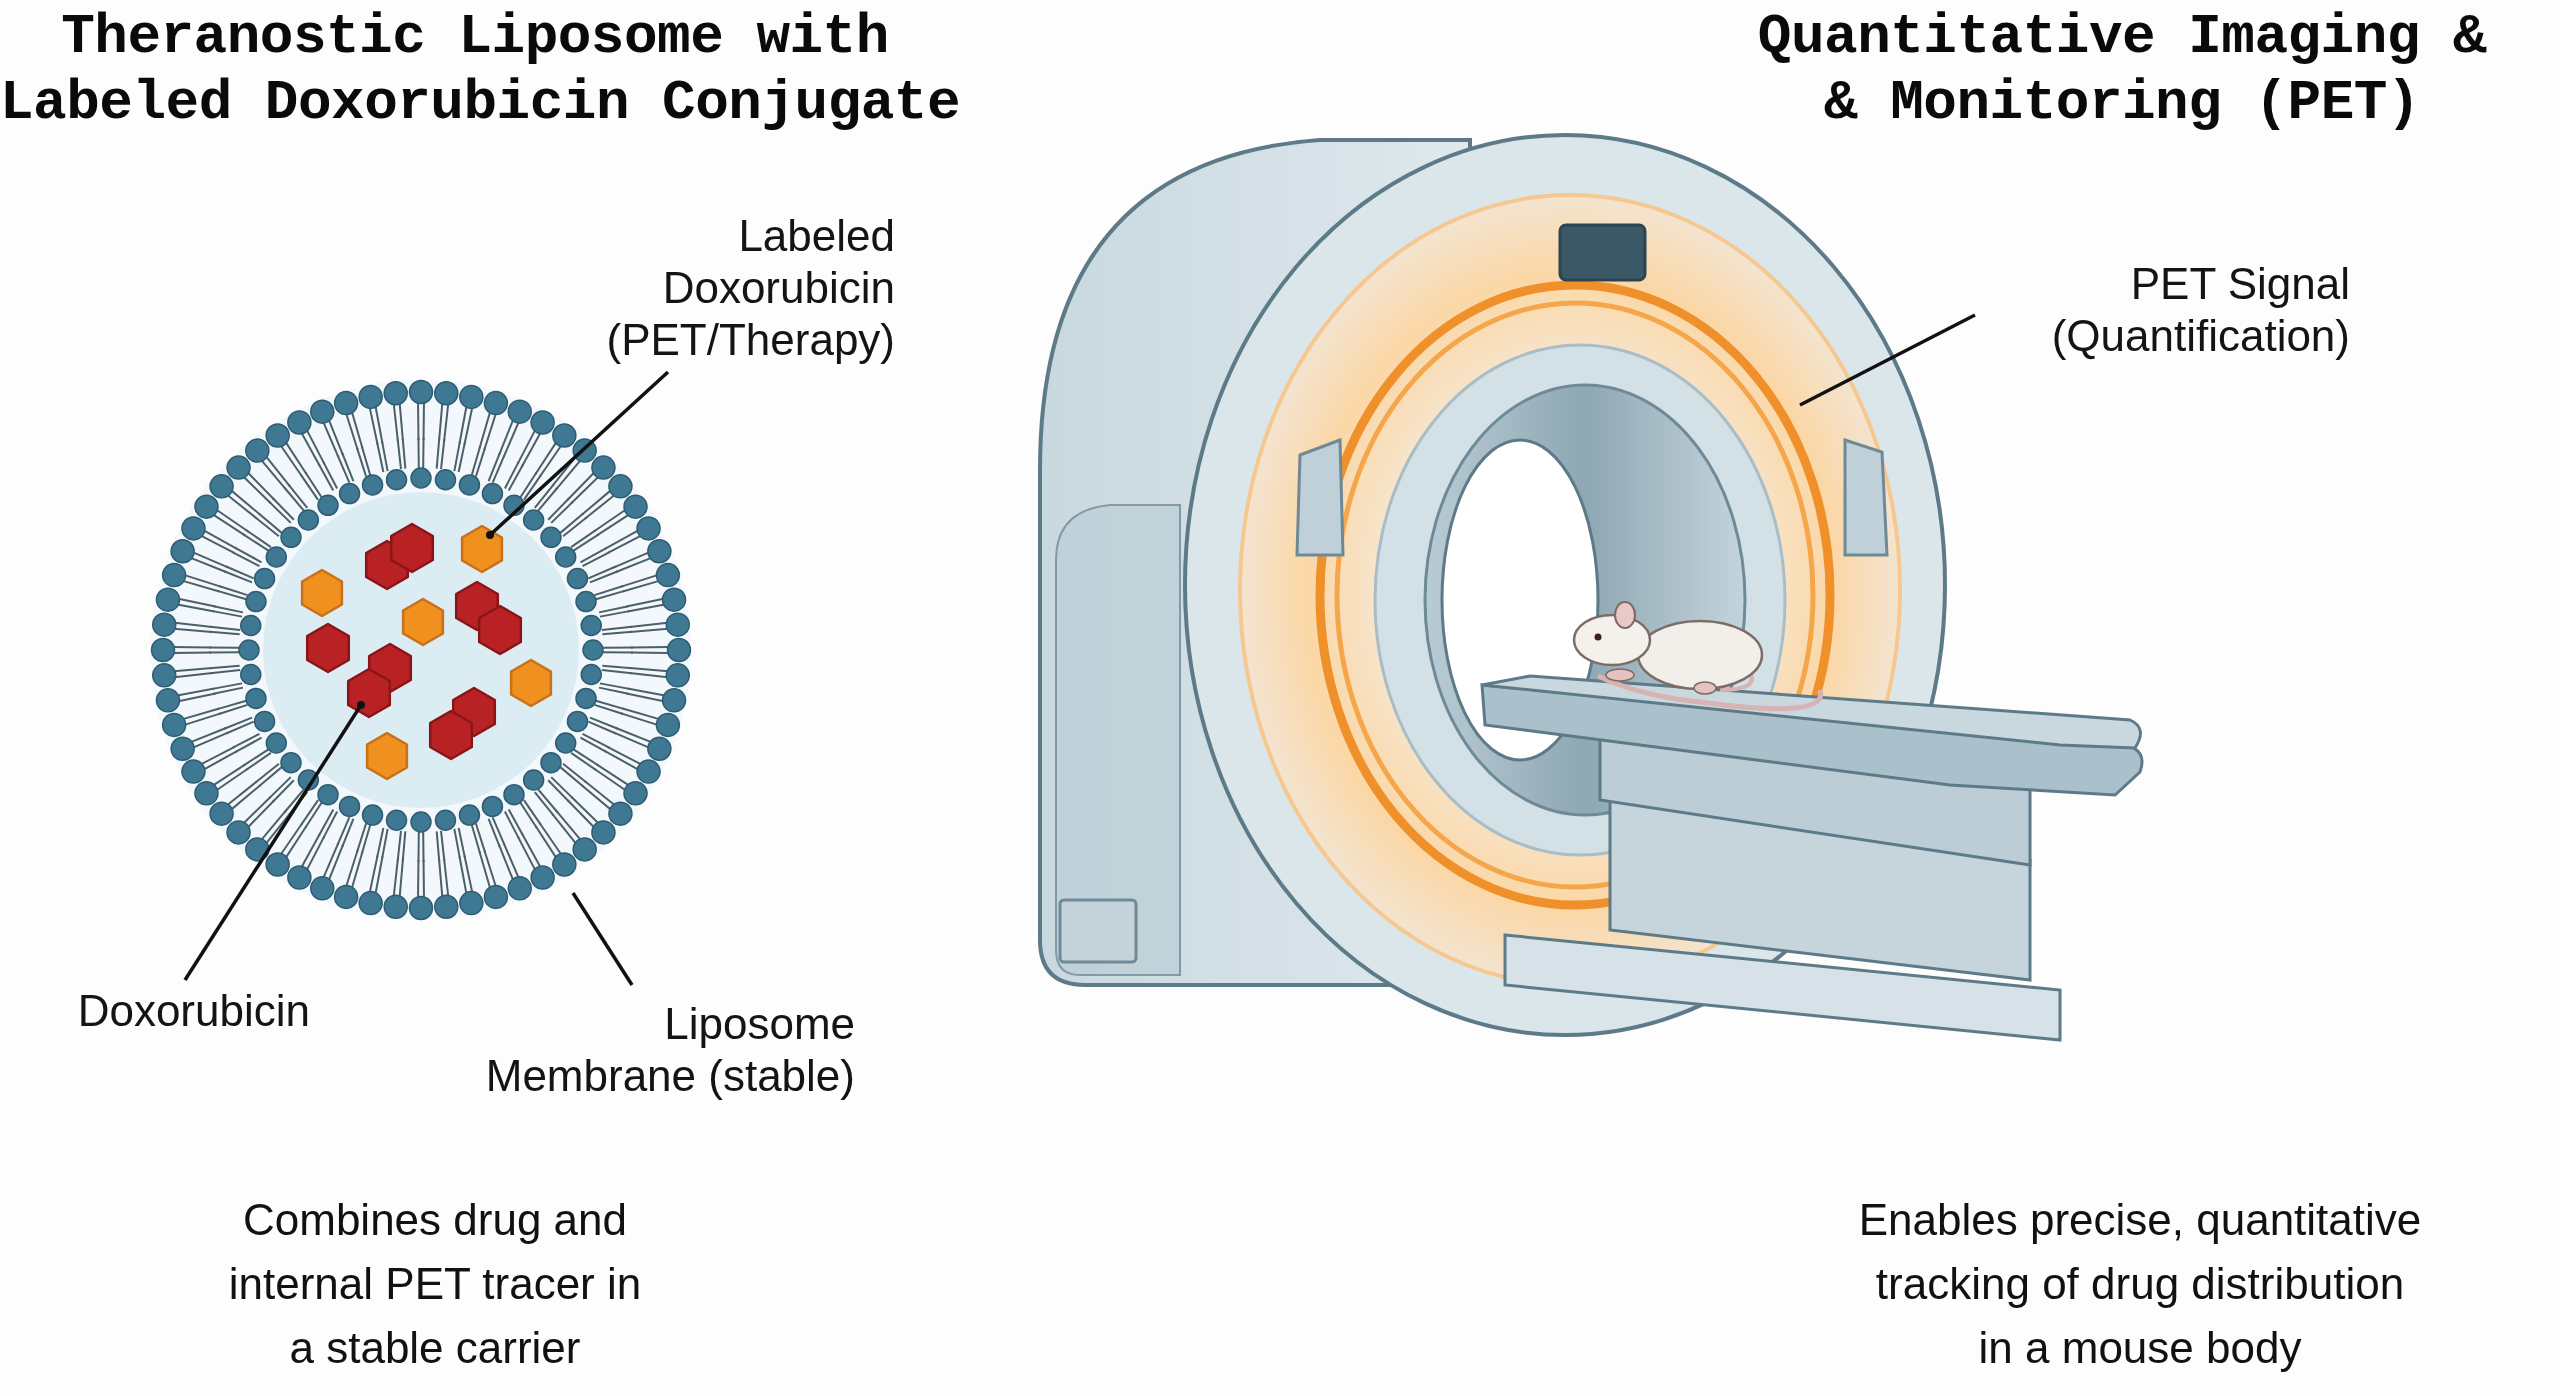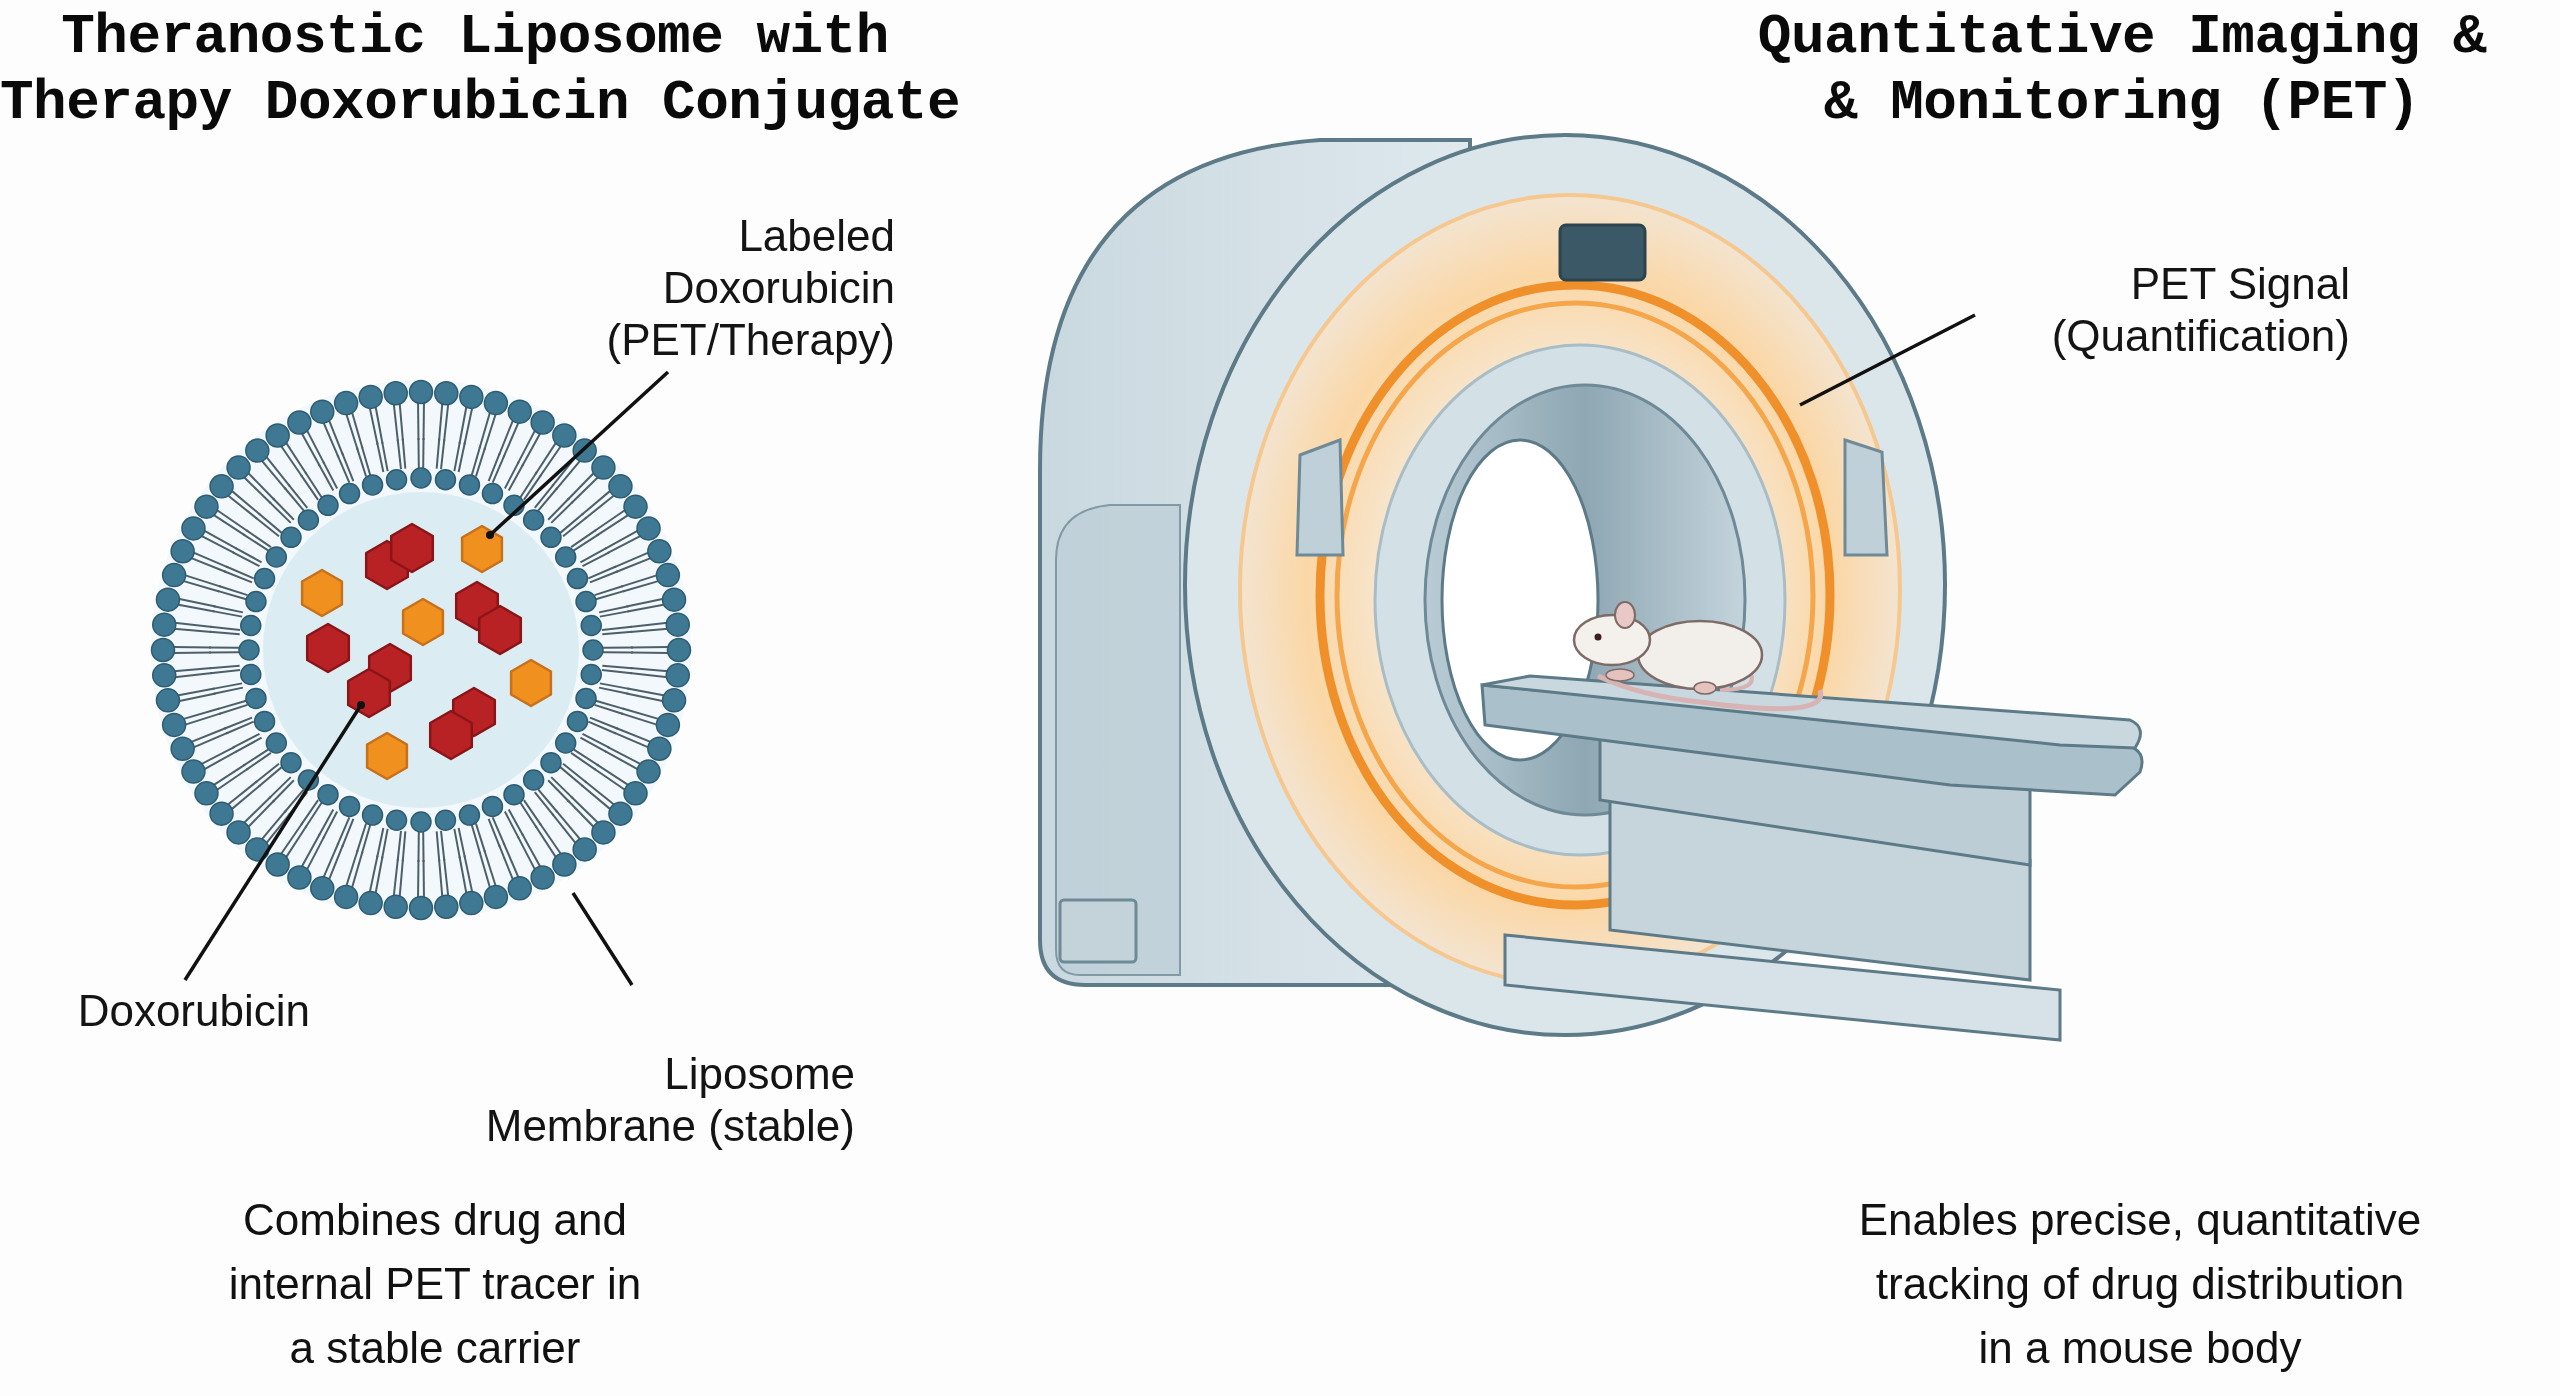--- a/index.html
+++ b/index.html
@@ -470,36 +470,36 @@
       <ellipse cx="1620" cy="675" rx="14" ry="6" fill="#e6c2bf" stroke="#7d6b66" stroke-width="1.5"></ellipse>
       <ellipse cx="1705" cy="688" rx="11" ry="6" fill="#e6c2bf" stroke="#7d6b66" stroke-width="1.5"></ellipse>
     </g>
 
     <line x1="1975" y1="315" x2="1800" y2="405" stroke="#111" stroke-width="3.5"></line>
   </g>
 </svg>
 
 <div class="title" id="title-left">
   <div>Theranostic Liposome with</div>
-  <div>Therapy Doxorubicin Conjugate</div>
+  <div>Labeled Doxorubicin Conjugate</div>
 </div>
 <div class="title" id="title-right">
   <div>Quantitative Imaging &amp;</div>
   <div>&amp; Monitoring (PET)</div>
 </div>
 
 <div class="label" style="left:565px; top:210px; width:330px;">
   <div>Labeled</div>
   <div>Doxorubicin</div>
   <div>(PET/Therapy)</div>
 </div>
 <div class="label" style="left:10px; top:985px; width:300px;">
   <div>Doxorubicin</div>
 </div>
-<div class="label" style="left:435px; top:1048px; width:420px;">
+<div class="label" style="left:435px; top:998px; width:420px;">
   <div>Liposome</div>
   <div>Membrane (stable)</div>
 </div>
 
 <div class="label" style="left:1960px; top:258px; width:390px;">
   <div>PET Signal</div>
   <div>(Quantification)</div>
 </div>
 
 <div class="caption" style="left:60px; top:1188px; width:750px;">

